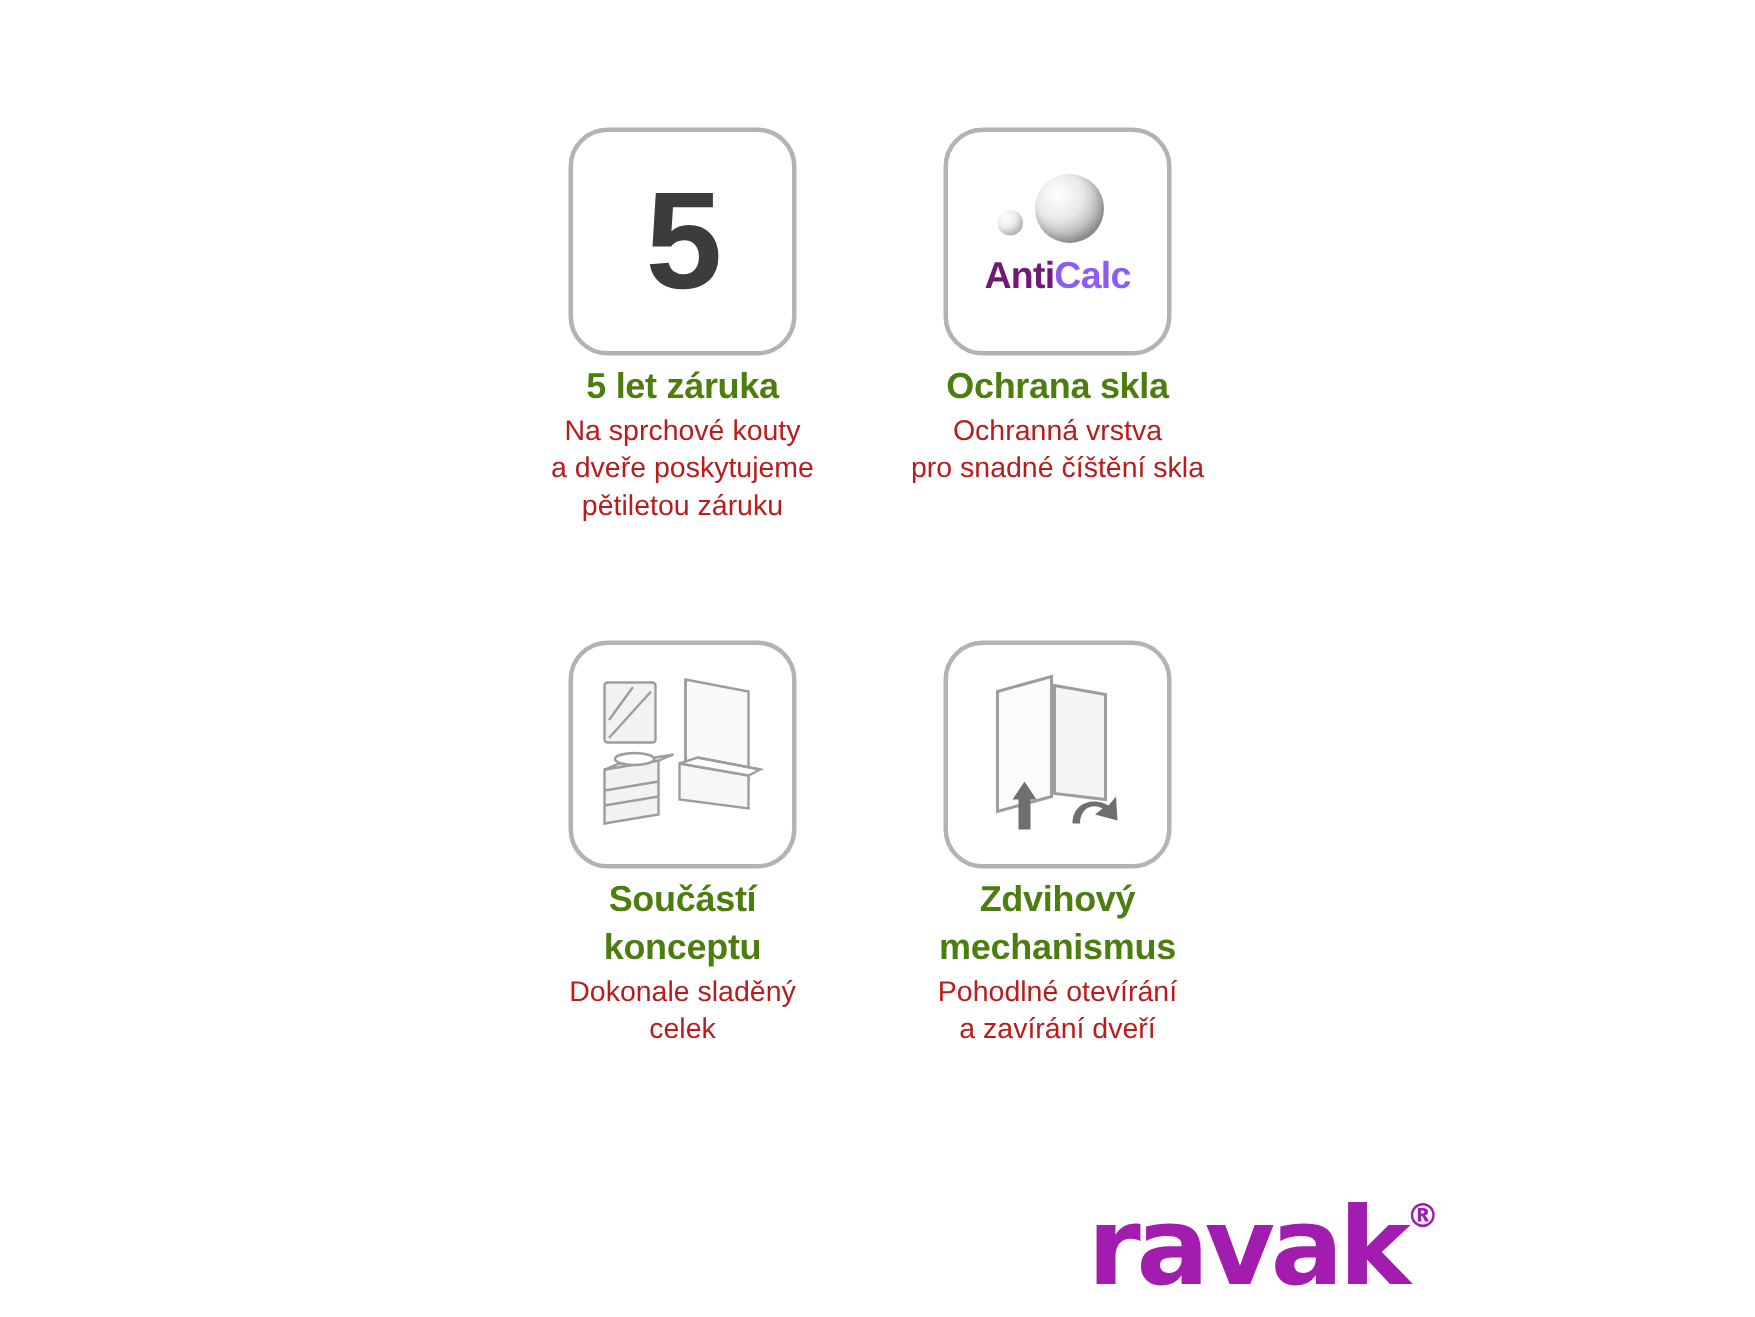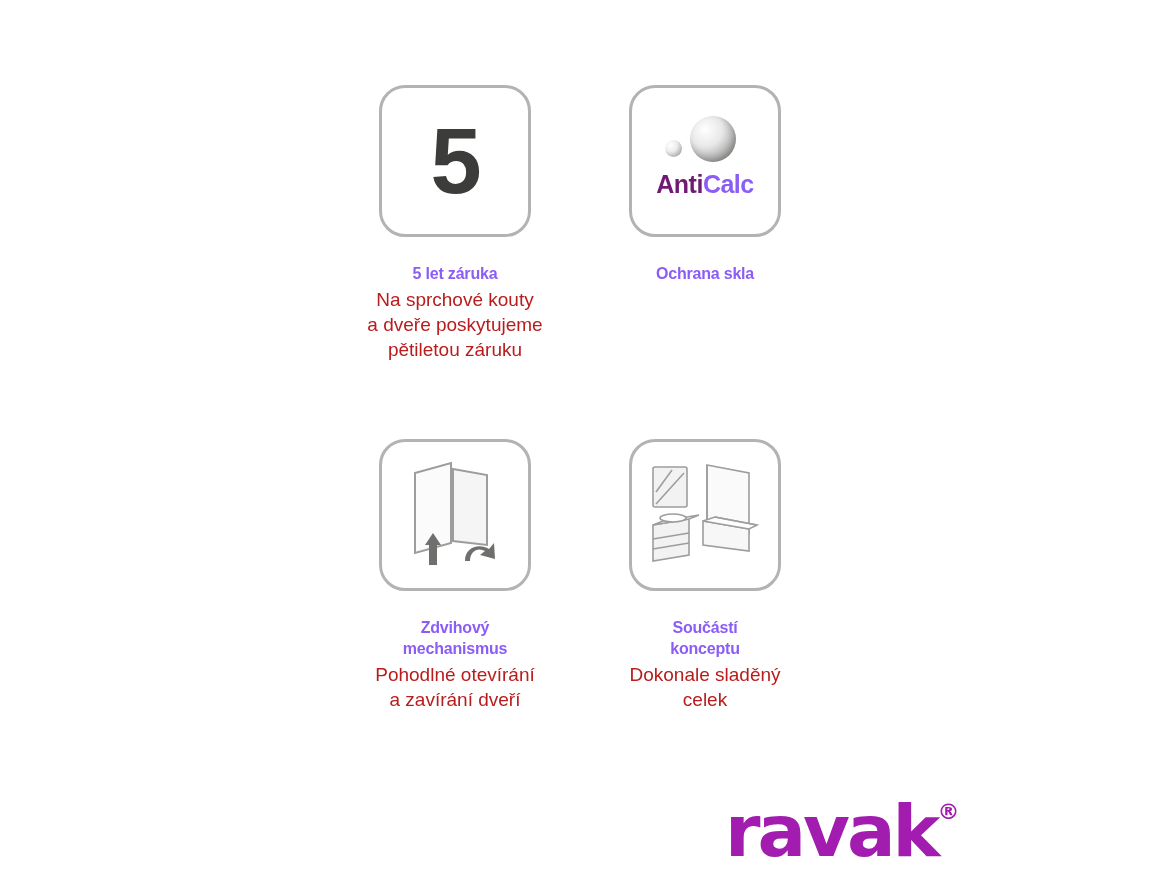--- a/index.html
+++ b/index.html
@@ -56,26 +56,26 @@
     border-radius: 26px;
     box-sizing: border-box;
     background: #ffffff;
     display: flex;
     align-items: center;
     justify-content: center;
     overflow: hidden;
   }
 
   .feature-title {
-    margin-top: 27px;
-    font-size: 16px;
+    margin-top: 5px;
+    font-size: 24px;
     font-weight: bold;
     line-height: 1.3;
     text-align: center;
-    color: #8b5cf6;
+    color: #4d7c0f;
     letter-spacing: -0.2px;
   }
 
   .feature-desc {
     margin-top: 2px;
     font-size: 19px;
     line-height: 1.32;
     text-align: center;
     color: #b91c1c;
     white-space: pre-line;
@@ -174,25 +174,56 @@
         <div class="icon-box">
           <div class="anticalc-wrap">
             <div class="bubble-big"></div>
             <div class="bubble-small"></div>
             <div class="anticalc-text">
               <span class="anti">Anti</span><span class="calc">Calc</span>
             </div>
           </div>
         </div>
         <div class="feature-title">Ochrana skla</div>
+        <div class="feature-desc">Ochranná vrstva
+pro snadné číštění skla</div>
       </div>
 
     </div>
 
     <div class="feature-row row-2">
+
+      <div class="feature">
+        <div class="icon-box">
+          <svg class="concept-svg" width="120" height="112" viewBox="0 0 120 112" fill="none" stroke="#9d9d9c" stroke-width="1.6">
+
+            <rect x="8" y="8" width="34" height="40" rx="2" fill="#f2f2f2"></rect>
+            <line x1="11" y1="45" x2="39" y2="14"></line>
+            <line x1="11" y1="33" x2="27" y2="11"></line>
+
+            <path d="M62 6 L104 14 L104 74 L62 66 Z" fill="#fafafa"></path>
+            <line x1="62" y1="6" x2="62" y2="66"></line>
+
+            <path d="M58 62 L104 70 L104 92 L58 86 Z" fill="#f7f7f7"></path>
+            <path d="M58 62 L70 58 L112 66 L104 70 Z" fill="#fdfdfd"></path>
+            <line x1="70" y1="58" x2="112" y2="66"></line>
+
+            <path d="M8 66 L44 60 L44 96 L8 102 Z" fill="#f2f2f2"></path>
+            <path d="M8 66 L18 62 L54 56 L44 60 Z" fill="#fbfbfb"></path>
+            <line x1="8" y1="80" x2="44" y2="74"></line>
+            <line x1="8" y1="90" x2="44" y2="84"></line>
+
+            <ellipse cx="28" cy="59" rx="13" ry="4" fill="#ffffff"></ellipse>
+          </svg>
+        </div>
+        <div class="feature-title" style="white-space:pre-line">Součástí
+konceptu</div>
+        <div class="feature-desc">Dokonale sladěný
+celek</div>
+      </div>
 
       <div class="feature">
         <div class="icon-box">
           <svg class="lift-svg" width="120" height="116" viewBox="0 0 120 116" fill="none" stroke="#9d9d9c" stroke-width="2">
 
             <path d="M20 16 L56 6 L56 86 L20 96 Z" fill="#fbfbfb"></path>
 
             <path d="M58 12 L92 18 L92 88 L58 84 Z" fill="#f5f5f5"></path>
             <line x1="58" y1="12" x2="58" y2="84"></line>
 
@@ -204,47 +235,18 @@
               <path d="M70 104 C 70 90, 84 86, 94 92 L 99 86 L 100 102 L 85 98 L 90 94 C 83 90, 75 94, 75 104 Z"></path>
             </g>
           </svg>
         </div>
         <div class="feature-title" style="white-space:pre-line">Zdvihový
 mechanismus</div>
         <div class="feature-desc">Pohodlné otevírání
 a zavírání dveří</div>
       </div>
 
-      <div class="feature">
-        <div class="icon-box">
-          <svg class="concept-svg" width="120" height="112" viewBox="0 0 120 112" fill="none" stroke="#9d9d9c" stroke-width="1.6">
-
-            <rect x="8" y="8" width="34" height="40" rx="2" fill="#f2f2f2"></rect>
-            <line x1="11" y1="45" x2="39" y2="14"></line>
-            <line x1="11" y1="33" x2="27" y2="11"></line>
-
-            <path d="M62 6 L104 14 L104 74 L62 66 Z" fill="#fafafa"></path>
-            <line x1="62" y1="6" x2="62" y2="66"></line>
-
-            <path d="M58 62 L104 70 L104 92 L58 86 Z" fill="#f7f7f7"></path>
-            <path d="M58 62 L70 58 L112 66 L104 70 Z" fill="#fdfdfd"></path>
-            <line x1="70" y1="58" x2="112" y2="66"></line>
-
-            <path d="M8 66 L44 60 L44 96 L8 102 Z" fill="#f2f2f2"></path>
-            <path d="M8 66 L18 62 L54 56 L44 60 Z" fill="#fbfbfb"></path>
-            <line x1="8" y1="80" x2="44" y2="74"></line>
-            <line x1="8" y1="90" x2="44" y2="84"></line>
-
-            <ellipse cx="28" cy="59" rx="13" ry="4" fill="#ffffff"></ellipse>
-          </svg>
-        </div>
-        <div class="feature-title" style="white-space:pre-line">Součástí
-konceptu</div>
-        <div class="feature-desc">Dokonale sladěný
-celek</div>
-      </div>
-
     </div>
   </div>
 
   <div class="logo"><span>ravak</span><span class="reg">®</span></div>
 
 </div>
 
 </body></html>

